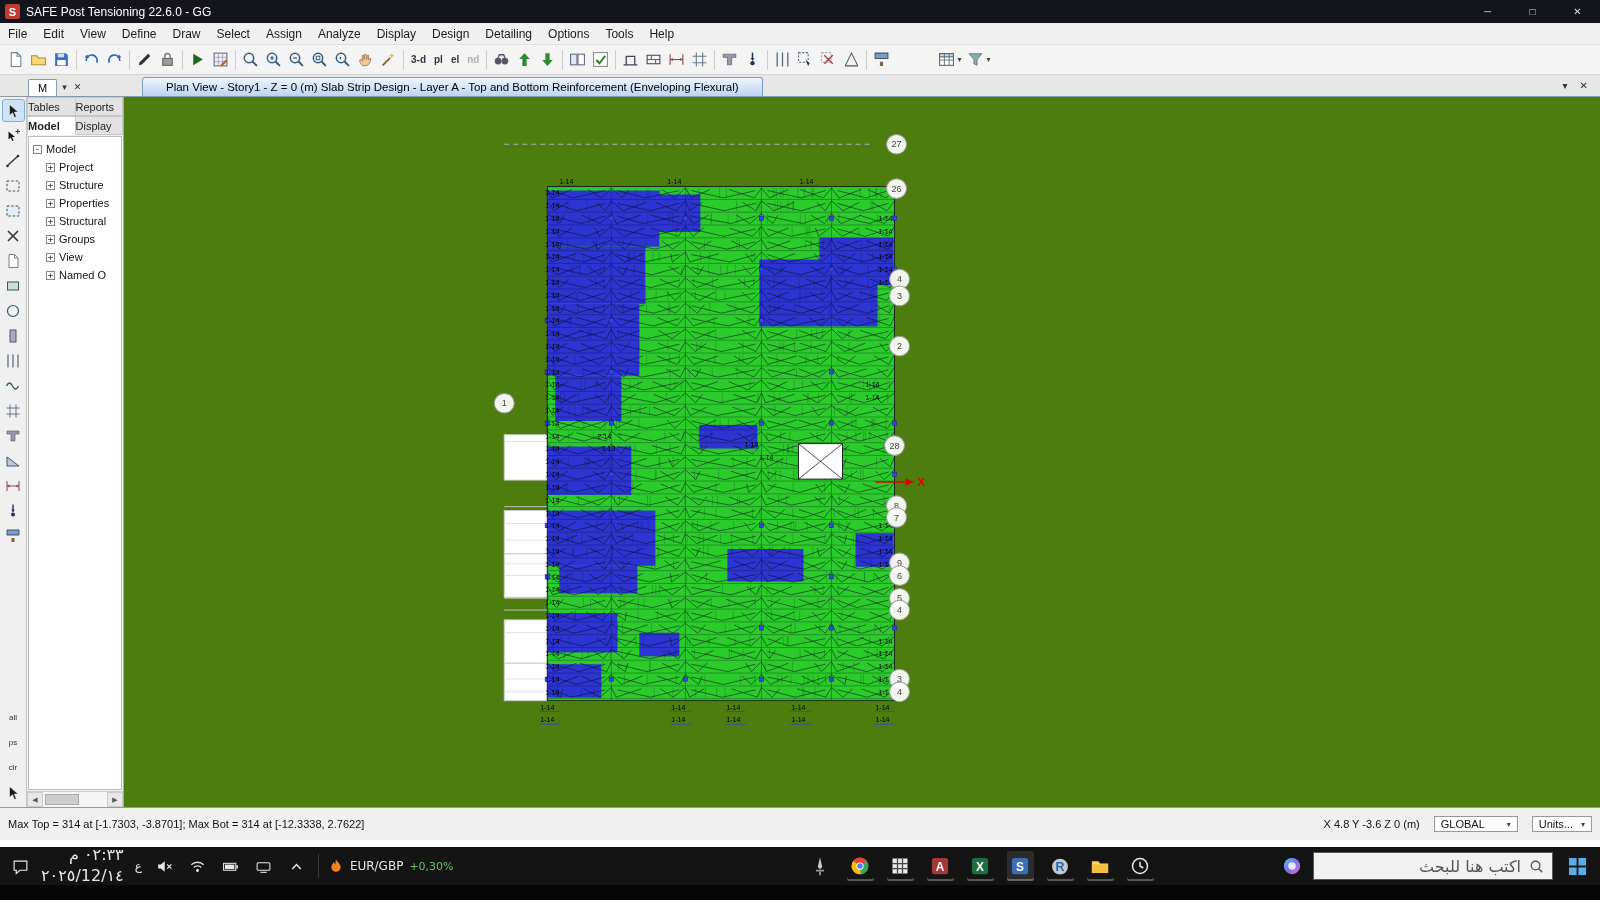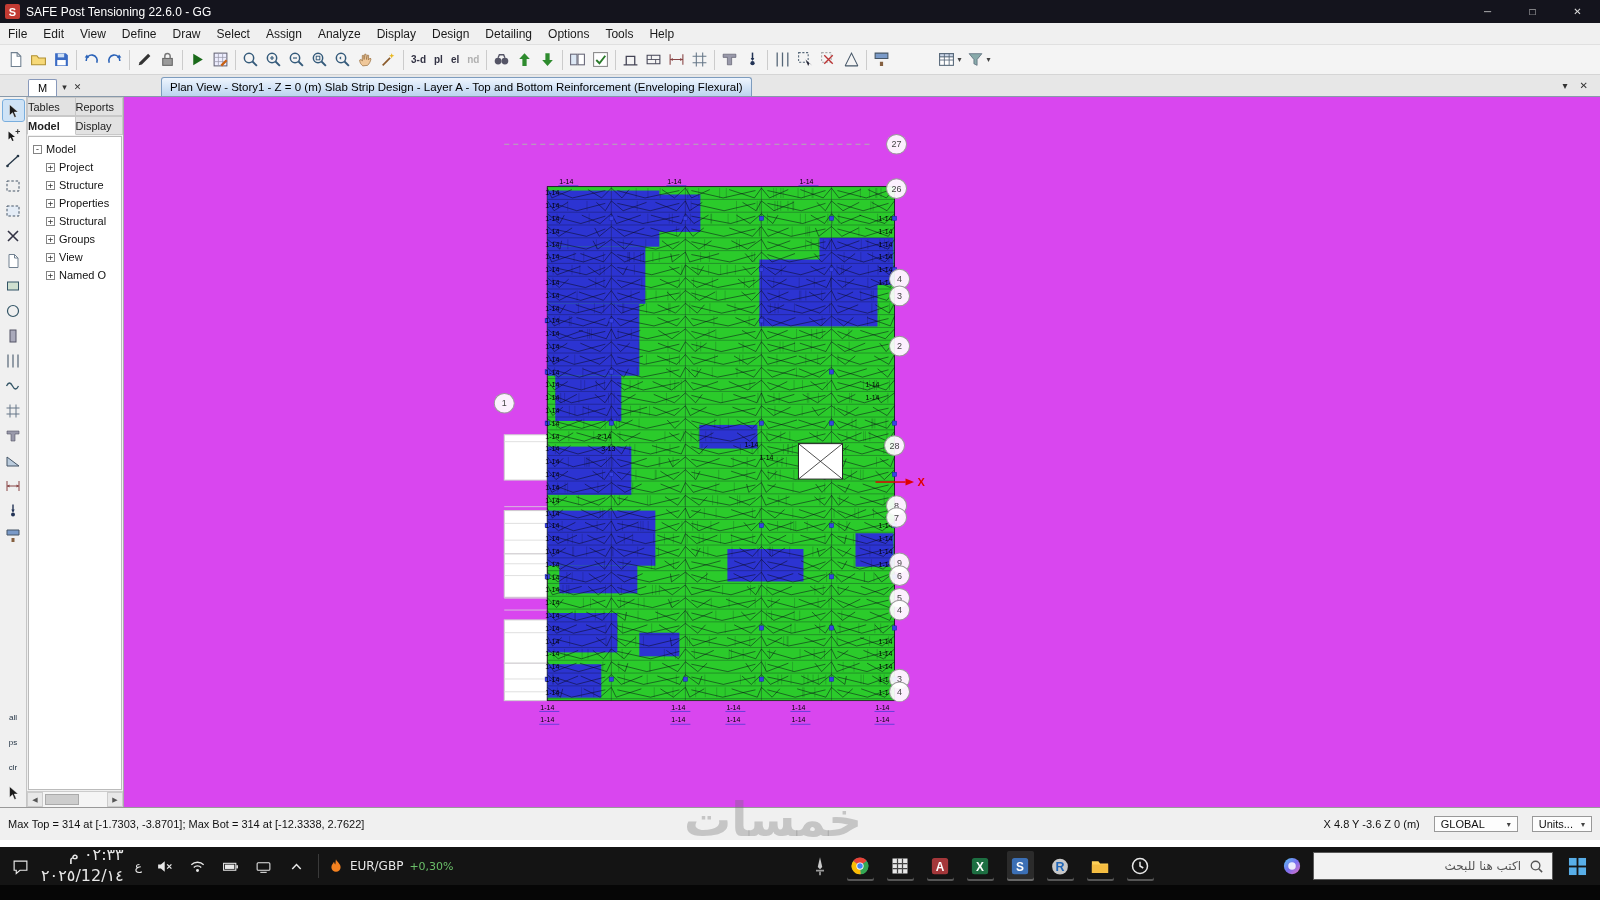--- a/index.html
+++ b/index.html
@@ -22,21 +22,21 @@
 .tbi.dim{color:#b0b0b0}
 .tbi.wide{width:auto;padding:0 3px}
 .tbsep{width:1px;height:20px;background:#ccc;margin:0 3px;flex:none}
 .tbgap{width:42px;flex:none}
 .dd{font-size:8px;color:#444;margin-left:2px}
 
 .tabrow{height:22px;background:#e7e7e7;display:flex;align-items:flex-end;flex:none;border-bottom:1px solid #8899aa}
 .paneltab-zone{width:125px;display:flex;align-items:flex-end;gap:3px;padding-left:28px;flex:none}
 .ptab{background:#fff;border:1px solid #8899bb;border-bottom:none;padding:2px 9px;font-size:11px;border-radius:2px 2px 0 0}
 .ptab-ctl{font-size:9px;color:#333;padding:0 2px 4px}
-.viewtab{background:linear-gradient(#eef5fe,#bcd4ef);border:1px solid #7d9cbe;border-bottom:none;border-radius:3px 3px 0 0;padding:3px 8px;font-size:11.5px;color:#000;margin-left:36px;white-space:nowrap;overflow:hidden}
+.viewtab{background:linear-gradient(#eef5fe,#bcd4ef);border:1px solid #7d9cbe;border-bottom:none;border-radius:3px 3px 0 0;padding:3px 23px;font-size:11.5px;color:#000;margin-left:17px;white-space:nowrap;overflow:hidden}
 .tabrow-right{margin-left:auto;display:flex;gap:12px;padding:0 12px 5px;font-size:10px;color:#333}
 
 .workspace{flex:1;display:flex;min-height:0;background:#fff}
 .lefttoolbar{width:27px;background:#f0f0f0;border-right:1px solid #c5c5c5;display:flex;flex-direction:column;align-items:center;padding:3px 0 4px;gap:4px;flex:none}
 .ltbi{width:21px;height:21px;display:flex;align-items:center;justify-content:center;border-radius:2px;flex:none}
 .ltbi svg{width:16px;height:16px;display:block}
 .ltbi.active{background:#cfe3f6;outline:1px solid #79aede}
 .ltbi.txt{font-size:8px;font-weight:normal;color:#234}
 .lt-spacer{flex:1}
 .leftpanel{width:97px;background:#f0f0f0;border-right:1px solid #aaa;display:flex;flex-direction:column;flex:none;font-size:11px}
@@ -45,21 +45,21 @@
 .ptabs span:first-child{border-left:1px solid #c8c8c8}
 .ptabs span.active{background:#fff;border-bottom-color:#fff;font-weight:bold}
 .tree{flex:1;background:#fff;border:1px solid #bbb;margin:1px;overflow:hidden;padding-top:3px}
 .trow{display:flex;align-items:center;gap:4px;height:18px;padding-left:4px;white-space:nowrap;color:#111}
 .trow.child{padding-left:17px}
 .expander{width:9px;height:9px;border:1px solid #848484;background:#fff;font-size:9px;line-height:7px;text-align:center;color:#333;flex:none;font-family:"DejaVu Sans Mono",monospace}
 .hscroll{height:16px;background:#f0f0f0;display:flex;align-items:center;border-top:1px solid #ccc;flex:none}
 .hs-btn{width:16px;height:15px;font-size:7px;display:flex;align-items:center;justify-content:center;color:#555;background:#e8e8e8;border:1px solid #ccc}
 .hs-track{flex:1;height:15px;position:relative;background:#f5f5f5}
 .hs-thumb{position:absolute;left:2px;top:2px;width:34px;height:11px;background:#cdcdcd;border:1px solid #aaa}
-.canvas{flex:1;position:relative;min-width:0;background:#d946ef}
+.canvas{flex:1;position:relative;min-width:0;background:#4d7c0f}
 .canvas svg{position:absolute;inset:0;width:100%;height:100%}
 
 .statusbar{height:22px;background:#f0f0f0;border-top:1px solid #999;display:flex;align-items:center;font-size:11px;color:#111;padding:16px 8px;gap:14px;flex:none}
 .sb-msg{flex:1;white-space:nowrap;overflow:hidden}
 .sb-coords{white-space:nowrap}
 .sb-dd{display:flex;align-items:center;gap:6px;border:1px solid #999;background:#fdfdfd;padding:1px 6px;font-size:11px;justify-content:space-between}
 .sb-dd.w1{min-width:84px}.sb-dd.w2{min-width:56px}
 .gapstrip{height:7px;background:#fff;flex:none}
 
 .taskbar{height:38px;background:#141414;display:flex;align-items:center;padding:0 8px;gap:9px;flex:none;font-family:"DejaVu Sans",sans-serif;color:#e8e8e8}
@@ -68,21 +68,21 @@
 .tk-lang{font-size:12px;padding:0 2px}
 .tk-sep{width:1px;height:24px;background:#3a3a3a;flex:none}
 .ticker{display:flex;align-items:center;gap:6px;font-size:12px;white-space:nowrap}
 .ticker .chg{color:#6abf69;font-size:11px}
 .sp1{flex:1.7}.sp2{flex:0.55}
 .apps{display:flex;gap:13px;align-items:center}
 .app-icon{width:27px;height:30px;display:flex;align-items:center;justify-content:center;border-radius:2px}
 .app-icon svg{width:20px;height:20px;display:block}
 .app-icon.open{box-shadow:inset 0 -2px 0 rgba(255,255,255,.28)}
 .app-icon.activeapp{background:rgba(255,255,255,.10)}
-.searchbox{width:240px;height:28px;background:#f2f2f2;border:1px solid #5a5a5a;display:flex;align-items:center;padding:0 8px;gap:8px;color:#555;font-size:12px;direction:rtl;flex:none}
+.searchbox{width:240px;height:28px;background:#f2f2f2;border:1px solid #5a5a5a;display:flex;align-items:center;padding:0 8px;gap:8px;color:#555;font-size:16px;direction:rtl;flex:none}
 .searchbox .ph{color:#555;white-space:nowrap;overflow:hidden}
 .startbtn{width:30px;height:30px;display:flex;align-items:center;justify-content:center}
 .startbtn svg{width:21px;height:21px}
 .tb-footer{height:15px;background:#060606;flex:none}
 .watermark{position:absolute;left:684px;top:792px;width:130px;text-align:center;font-size:47px;font-weight:bold;color:rgba(110,110,110,.33);z-index:60;font-family:"DejaVu Sans",sans-serif;pointer-events:none}
 </style>
 </head>
 <body>
 
 <div id="app">
@@ -984,14 +984,13 @@
       <div class="startbtn">
         <svg viewBox="0 0 16 16" style="width:21px;height:21px;display:block">
           <rect x="1.5" y="1.5" width="5.8" height="5.8" fill="#58aee8"></rect>
           <rect x="8.7" y="1.5" width="5.8" height="5.8" fill="#58aee8"></rect>
           <rect x="1.5" y="8.7" width="5.8" height="5.8" fill="#58aee8"></rect>
           <rect x="8.7" y="8.7" width="5.8" height="5.8" fill="#58aee8"></rect>
         </svg>
       </div>
     </div>
   <div class="tb-footer"></div>
-  <div class="watermark">خمسات</div>
 </div>
 
 </body></html>

